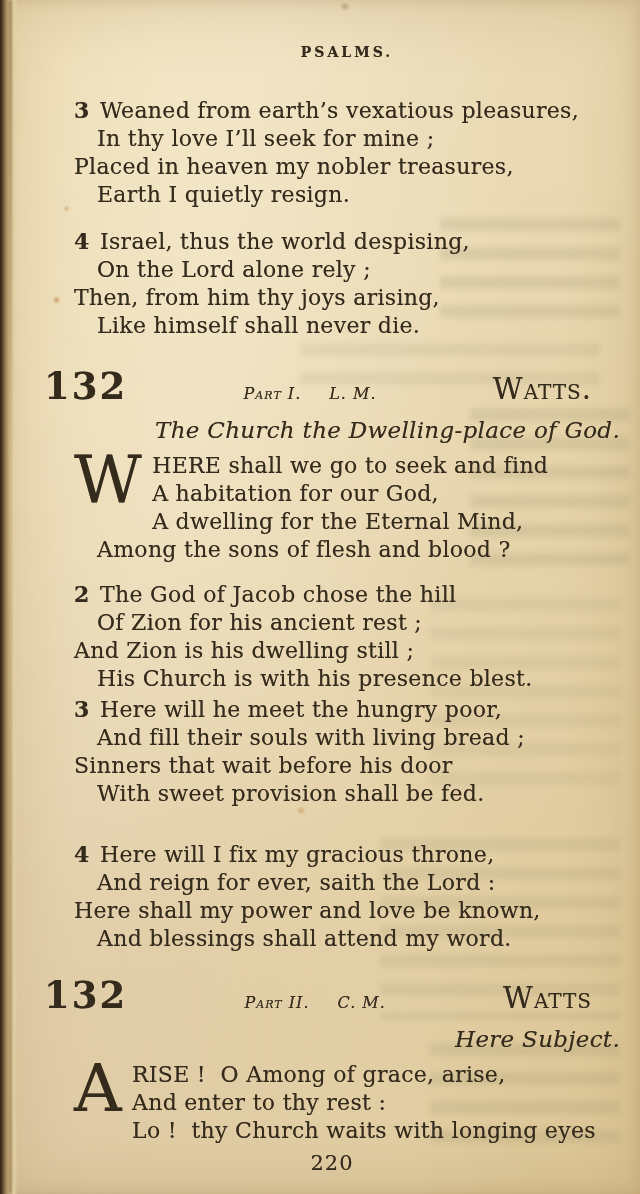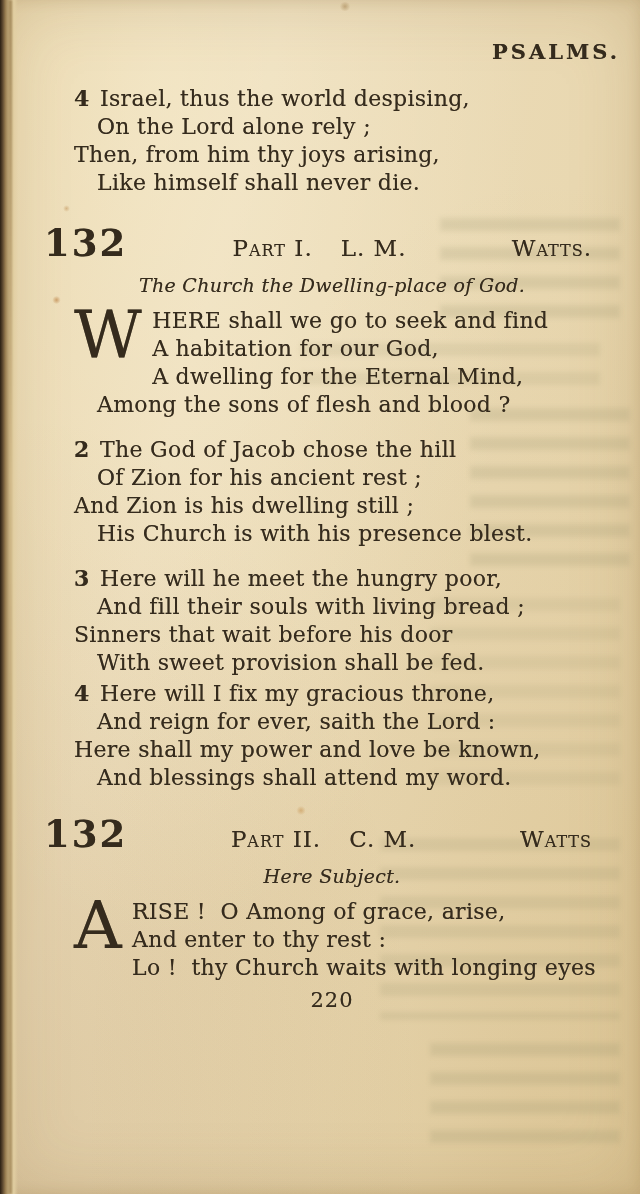--- a/index.html
+++ b/index.html
@@ -43,23 +43,23 @@
     position: relative;
     z-index: 2;
     padding: 0 20px 0 74px;
     font-size: 22px;
     line-height: 28px;
     letter-spacing: 0.3px;
     text-shadow: 0 0 0.5px rgba(53,43,29,0.55);
   }
   .running-head {
     margin-top: 38px;
-    text-align: right;
+    text-align: center;
     font-weight: bold;
-    font-size: 21px;
+    font-size: 14px;
     letter-spacing: 3px;
   }
   .verse { margin-top: 14px; }
   .verse.first { margin-top: 30px; }
   .vline { white-space: pre-wrap; }
   .vline.indent { padding-left: 23px; }
   .vnum {
     display: inline-block;
     width: 26px;
     font-weight: bold;
@@ -77,34 +77,35 @@
     font-weight: bold;
     line-height: 40px;
     letter-spacing: 2px;
   }
   .head-center {
     flex: 1;
     display: flex;
     justify-content: center;
     gap: 28px;
     font-variant: small-caps;
-    font-size: 23px;
+    font-size: 16px;
     letter-spacing: 1px;
+    font-style: italic;
   }
   .head-author {
     font-variant: small-caps;
-    font-size: 23px;
+    font-size: 29px;
     letter-spacing: 1px;
   }
   .hymn-title {
     margin-top: 8px;
     margin-left: -30px;
-    text-align: center;
+    text-align: right;
     font-style: italic;
-    font-size: 19px;
+    font-size: 23px;
   }
   .dropcap-verse { margin-top: 8px; }
   .dropcap {
     float: left;
     font-size: 66px;
     line-height: 50px;
     height: 54px;
     margin: 3px 10px 0 0;
     font-weight: 500;
   }
@@ -164,20 +165,26 @@
   <div class="bleed b6"></div>
   <div class="spot s1"></div>
   <div class="spot s2"></div>
   <div class="spot s3"></div>
   <div class="spot s4"></div>
 
   <div class="content">
 
     <div class="running-head">PSALMS.</div>
 
+    <div class="verse first">
+      <div class="vline"><span class="vnum">3</span><span>Weaned from earth’s vexatious pleasures,</span></div>
+      <div class="vline indent">In thy love I’ll seek for mine ;</div>
+      <div class="vline">Placed in heaven my nobler treasures,</div>
+      <div class="vline indent">Earth I quietly resign.</div>
+    </div>
 
     <div class="verse" style="margin-top:18px">
       <div class="vline"><span class="vnum">4</span><span>Israel, thus the world despising,</span></div>
       <div class="vline indent">On the Lord alone rely ;</div>
       <div class="vline">Then, from him thy joys arising,</div>
       <div class="vline indent">Like himself shall never die.</div>
     </div>
 
     <div class="hymn-head">
       <span class="hymn-no">132</span>
@@ -198,28 +205,28 @@
       <div class="vline indent">Among the sons of flesh and blood ?</div>
     </div>
 
     <div class="verse" style="margin-top:16px">
       <div class="vline"><span class="vnum">2</span><span>The God of Jacob chose the hill</span></div>
       <div class="vline indent">Of Zion for his ancient rest ;</div>
       <div class="vline">And Zion is his dwelling still ;</div>
       <div class="vline indent">His Church is with his presence blest.</div>
     </div>
 
-    <div class="verse" style="margin-top:16px">
+    <div class="verse" style="margin-top:2px">
       <div class="vline"><span class="vnum">3</span><span>Here will he meet the hungry poor,</span></div>
       <div class="vline indent">And fill their souls with living bread ;</div>
       <div class="vline">Sinners that wait before his door</div>
       <div class="vline indent">With sweet provision shall be fed.</div>
     </div>
 
-    <div class="verse" style="margin-top:2px">
+    <div class="verse" style="margin-top:32px">
       <div class="vline"><span class="vnum">4</span><span>Here will I fix my gracious throne,</span></div>
       <div class="vline indent">And reign for ever, saith the Lord :</div>
       <div class="vline">Here shall my power and love be known,</div>
       <div class="vline indent">And blessings shall attend my word.</div>
     </div>
 
     <div class="hymn-head" style="margin-top:22px">
       <span class="hymn-no">132</span>
       <span class="head-center">
         <span>Part II.</span>

